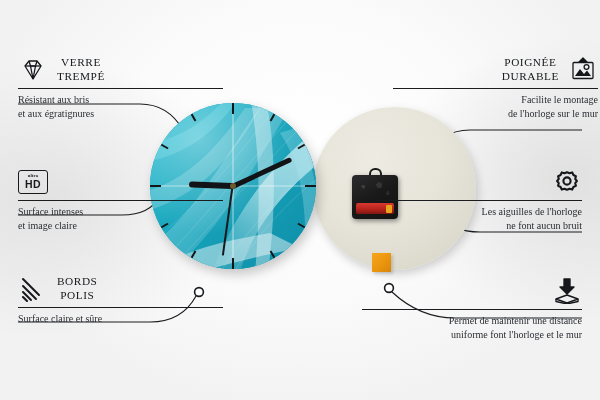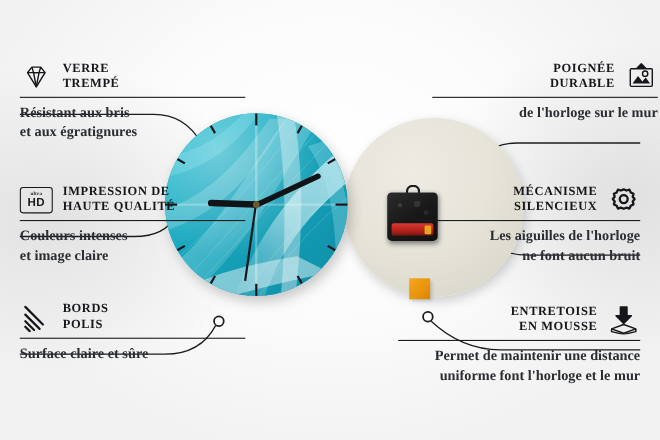--- a/index.html
+++ b/index.html
@@ -66,24 +66,24 @@
   .spacer{ position:absolute; left:372px; top:253px; width:19px; height:19px;
      background:linear-gradient(135deg,#f7a61c 0%,#e8940d 60%,#d9840a 100%);
      box-shadow:2px 2px 3px rgba(0,0,0,.16); }
 
   
   .callout{ position:absolute; width:205px; }
   .callout.left{ text-align:left; }
   .callout.right{ text-align:right; }
   .co-head{ display:flex; align-items:center; gap:9px; }
   .callout.right .co-head{ flex-direction:row-reverse; }
-  .co-title{ font-size:11.3px; font-weight:700; line-height:1.22; letter-spacing:.55px;
-     color:#15171a; text-transform:uppercase; font-family:"Liberation Serif", serif; }
+  .co-title{ font-size:11.3px; font-weight:400; line-height:1.22; letter-spacing:.55px;
+     color:#15171a; text-transform:uppercase; font-family:"Liberation Serif", serif;text-align:center; }
   .co-rule{ height:0; border-top:1.1px solid #1a1c1f; margin:4px 0 4px; width:100%; }
-  .co-sub{ font-size:13px; line-height:1.35; color:#2a2d31; font-family:"Liberation Serif", serif;font-weight:bold; }
+  .co-sub{ font-size:10px; line-height:1.35; color:#2a2d31; font-family:"Liberation Serif", serif; }
   .ico{ width:30px; height:28px; flex:0 0 30px; display:flex; align-items:center; justify-content:center; }
   .ico svg{ display:block; }
   .hd-badge{ width:32px; height:24px; border:1.6px solid #17191c; border-radius:3px;
      display:flex; flex-direction:column; align-items:center; justify-content:center; line-height:1; }
   .hd-badge .u{ font-size:4.6px; font-weight:700; letter-spacing:.2px; color:#17191c; margin-bottom:.5px; }
   .hd-badge .h{ font-size:10.5px; font-weight:700; letter-spacing:.3px; color:#17191c;
      font-family:"Liberation Sans", sans-serif; }
 
   svg.lines{ position:absolute; inset:0; width:600px; height:400px; pointer-events:none; }
 </style>
@@ -235,27 +235,23 @@
   </div>
 
   <div class="callout left" style="left:18px; top:168px;">
     <div class="co-head">
       <span class="ico">
         <span class="hd-badge">
           <span class="u">ultra</span>
           <span class="h">HD</span>
         </span>
       </span>
-      <div>
-        <div class="co-title">IMPRESSION DE</div>
-        <div class="co-title">HAUTE QUALITÉ</div>
-      </div>
-    </div>
-    <div class="co-rule"></div>
-    <div class="co-sub">Couleurs intenses</div>
+    </div>
+    <div class="co-rule"></div>
+    <div class="co-sub">Surface intenses</div>
     <div class="co-sub">et image claire</div>
   </div>
 
   <div class="callout left" style="left:18px; top:275px;">
     <div class="co-head">
       <span class="ico">
         <svg width="28" height="26" viewBox="0 0 28 26">
           <g stroke="#15171a" stroke-width="2" stroke-linecap="round">
             <path d="M4,3 L20,19"></path>
               <path d="M4,10 L17,23"></path>
@@ -284,60 +280,53 @@
             <circle cx="17.5" cy="10" r="2.4"></circle>
           </g>
         </svg>
       </span>
       <div>
         <div class="co-title">POIGNÉE</div>
         <div class="co-title">DURABLE</div>
       </div>
     </div>
     <div class="co-rule"></div>
+    <div class="co-sub">Facilite le montage</div>
     <div class="co-sub">de l'horloge sur le mur</div>
   </div>
 
   <div class="callout right" style="right:18px; top:168px;">
     <div class="co-head">
       <span class="ico">
         <svg width="28" height="27" viewBox="0 0 28 27">
           <g fill="none" stroke="#15171a" stroke-width="2.1" stroke-linejoin="round">
             <path d="M14,3.2 L16.6,4.2 L19.2,3.4 L20.4,6 L22.9,7.2 L22.2,9.9 L23.9,12 L22.2,14.1
                      L22.9,16.8 L20.4,18 L19.2,20.6 L16.6,19.8 L14,20.8 L11.4,19.8 L8.8,20.6
                      L7.6,18 L5.1,16.8 L5.8,14.1 L4.1,12 L5.8,9.9 L5.1,7.2 L7.6,6 L8.8,3.4
                      L11.4,4.2 Z"></path>
             <circle cx="14" cy="12" r="3.6"></circle>
           </g>
         </svg>
       </span>
-      <div>
-        <div class="co-title">MÉCANISME</div>
-        <div class="co-title">SILENCIEUX</div>
-      </div>
     </div>
     <div class="co-rule"></div>
     <div class="co-sub">Les aiguilles de l'horloge</div>
     <div class="co-sub">ne font aucun bruit</div>
   </div>
 
   <div class="callout right" style="right:18px; top:277px; width:220px;">
     <div class="co-head">
       <span class="ico">
         <svg width="28" height="26" viewBox="0 0 28 26">
           <g fill="none" stroke="#15171a" stroke-width="1.35" stroke-linejoin="round">
             <path d="M11,1 L17,1 L17,9 L21,9 L14,16 L7,9 L11,9 Z" fill="#15171a"></path>
             <path d="M14,17 L25,21 L14,25 L3,21 Z"></path>
             <path d="M3,21 L3,23.5 L14,26 L25,23.5 L25,21"></path>
           </g>
         </svg>
       </span>
-      <div>
-        <div class="co-title">ENTRETOISE</div>
-        <div class="co-title">EN MOUSSE</div>
-      </div>
     </div>
     <div class="co-rule"></div>
     <div class="co-sub">Permet de maintenir une distance</div>
     <div class="co-sub">uniforme font l'horloge et le mur</div>
   </div>
 
 </div>
 
 </body></html>

